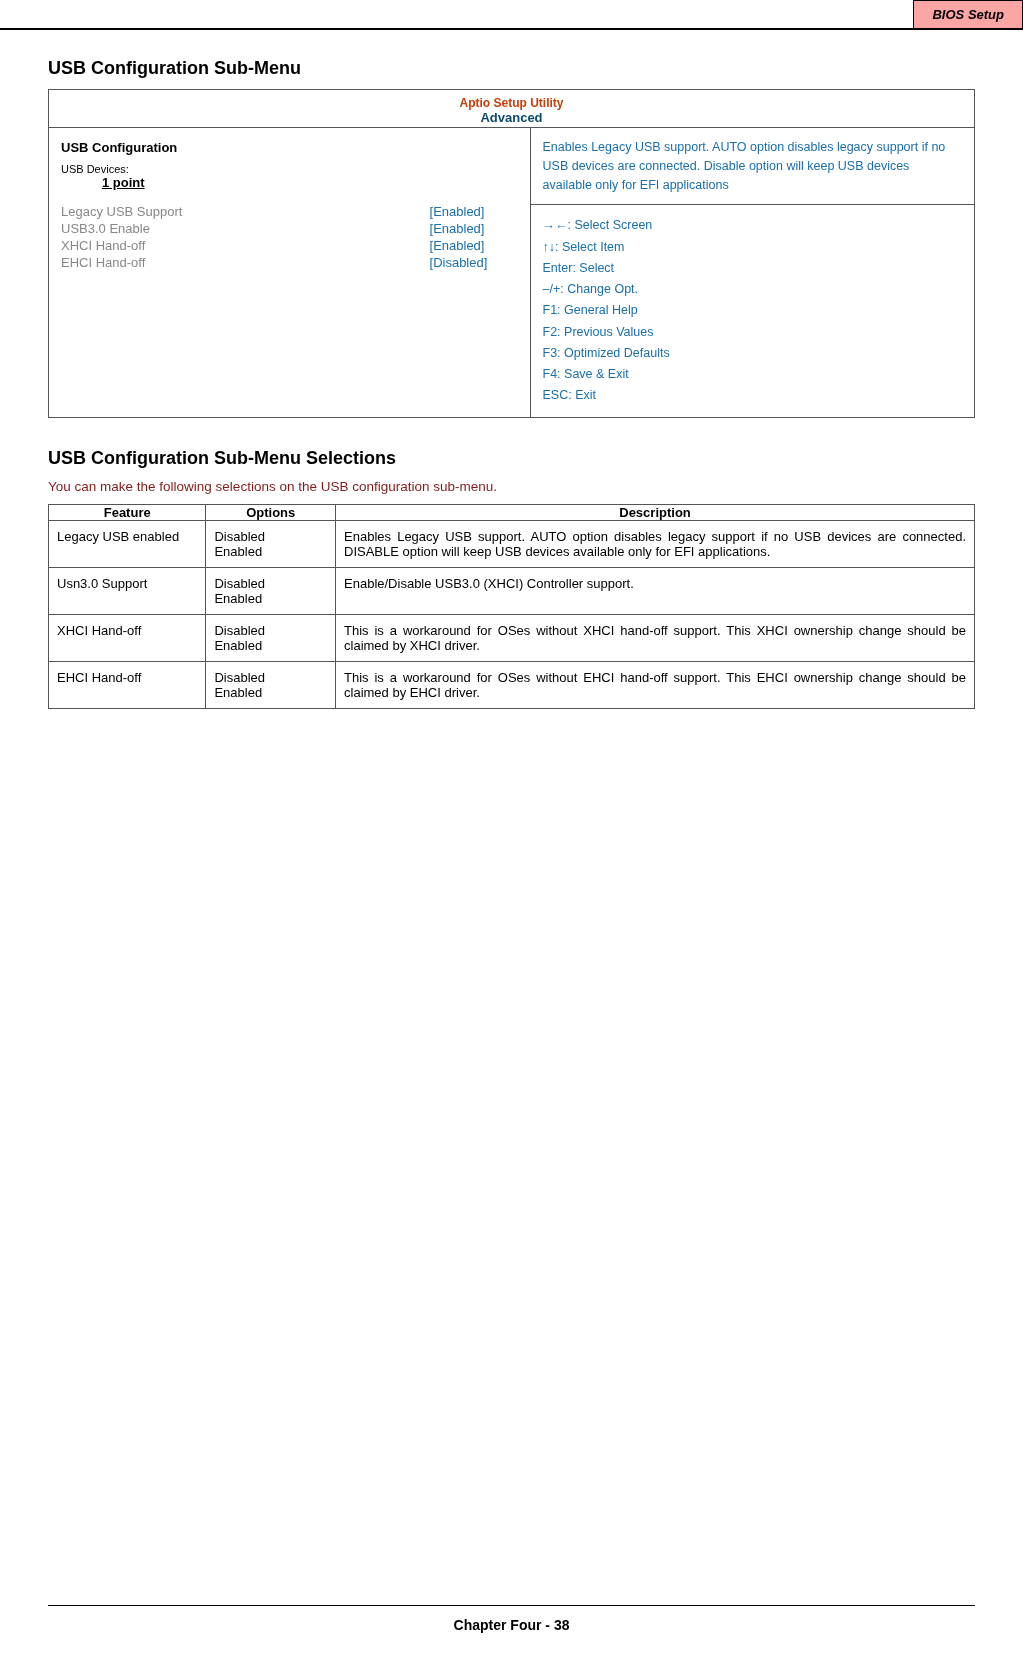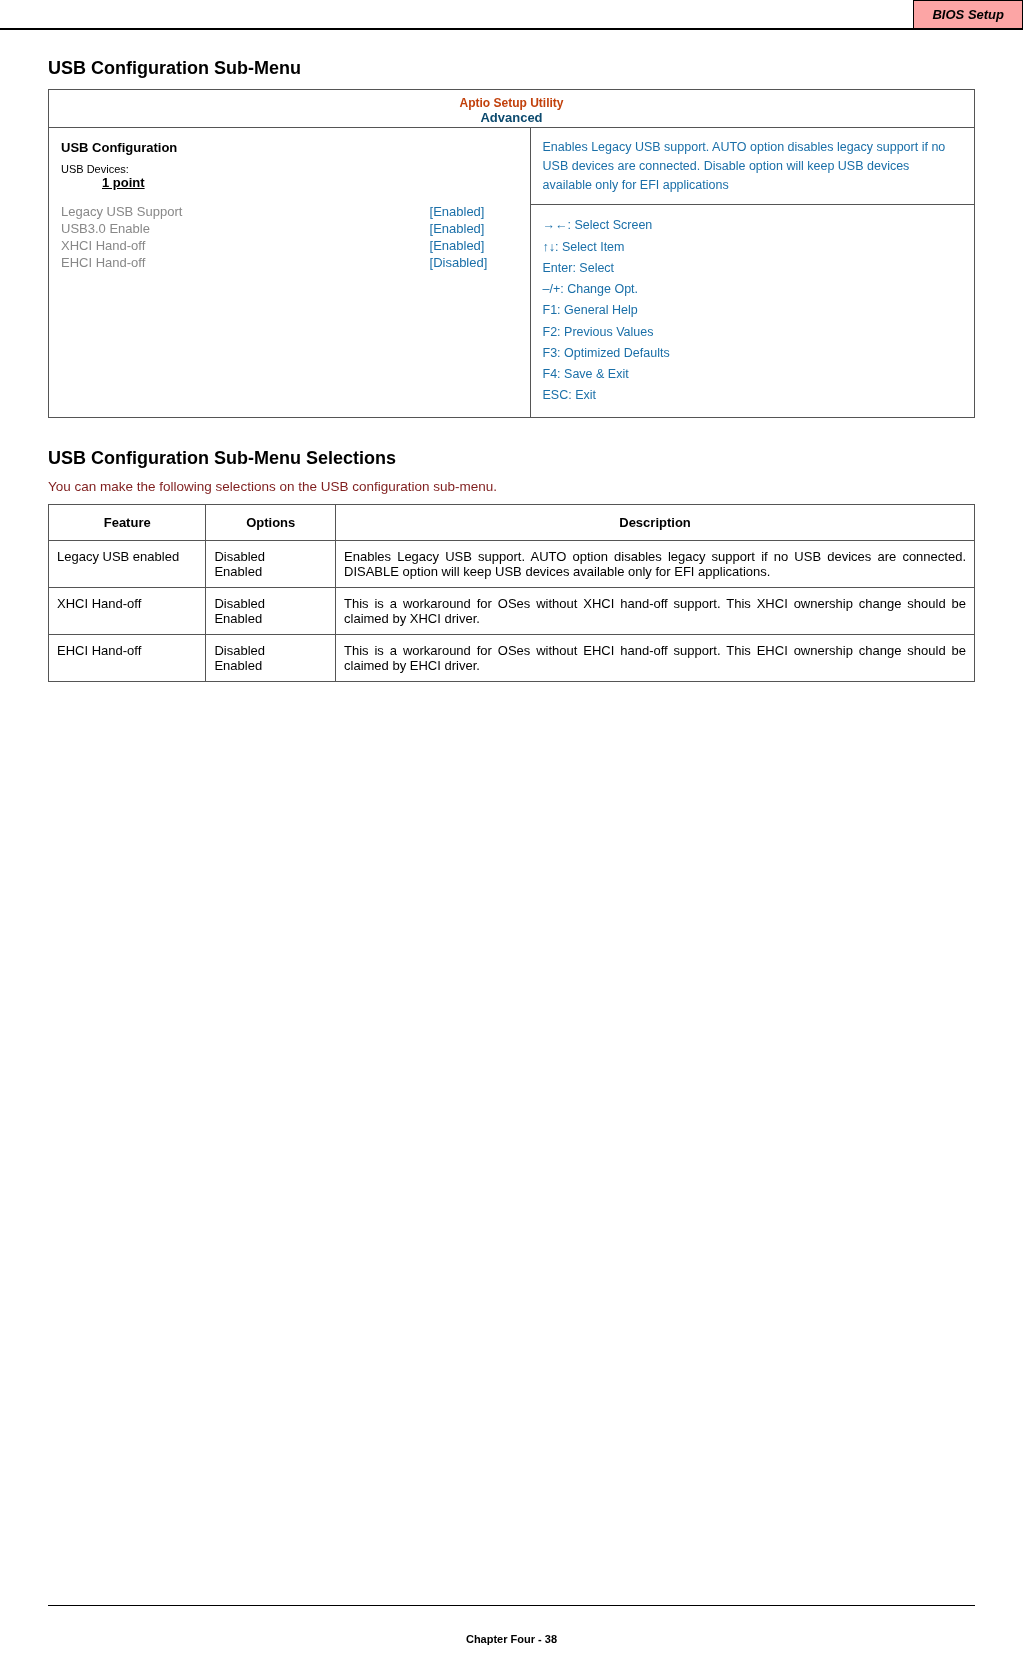--- a/index.html
+++ b/index.html
@@ -147,21 +147,21 @@
 
     .sel-table {
       width: 100%;
       border-collapse: collapse;
       border: 1.5px solid #555;
     }
 
     .sel-table th {
       background: #fff;
       border: 1.5px solid #555;
-      padding: 10px 8px;
+      padding: 0 8px;
       font-size: 13px;
       font-weight: bold;
       text-align: center;
     }
 
     .sel-table td {
       border: 1.5px solid #555;
       padding: 8px 8px;
       font-size: 13px;
       vertical-align: top;
@@ -186,24 +186,24 @@
       border-top: 1.5px solid #000;
       margin: 0 48px;
       position: absolute;
       bottom: 55px;
       left: 0;
       right: 0;
     }
 
     .footer-text {
       position: absolute;
-      bottom: 16px;
+      bottom: 28px;
       width: 100%;
       text-align: center;
-      font-size: 11px;
+      font-size: 14px;
       font-weight: bold;
     }
   </style>
 </head>
 <body>
 
 <div class="header-tab">
   <span>BIOS Setup</span>
 </div>
 <div class="header-line"></div>
@@ -277,20 +277,25 @@
         <th id="col-desc-header" style="width:69%">Description</th>
       </tr>
     </thead>
     <tbody id="selections-tbody">
     <tr>
           <td class="feature-col">Legacy USB enabled</td>
           <td class="options-col">Disabled<br>Enabled</td>
           <td class="desc-col">Enables Legacy USB support. AUTO option disables legacy support if no USB devices are connected. DISABLE option will keep USB devices available only for EFI applications.</td>
         </tr>
         <tr>
+          <td class="feature-col">Usn3.0 Support</td>
+          <td class="options-col">Disabled<br>Enabled</td>
+          <td class="desc-col">Enable/Disable USB3.0 (XHCI) Controller support.</td>
+        </tr>
+        <tr>
           <td class="feature-col">XHCI Hand-off</td>
           <td class="options-col">Disabled<br>Enabled</td>
           <td class="desc-col">This is a workaround for OSes without XHCI hand-off support. This XHCI ownership change should be claimed by XHCI driver.</td>
         </tr>
         <tr>
           <td class="feature-col">EHCI Hand-off</td>
           <td class="options-col">Disabled<br>Enabled</td>
           <td class="desc-col">This is a workaround for OSes without EHCI hand-off support. This EHCI ownership change should be claimed by EHCI driver.</td>
         </tr>
       </tbody>

